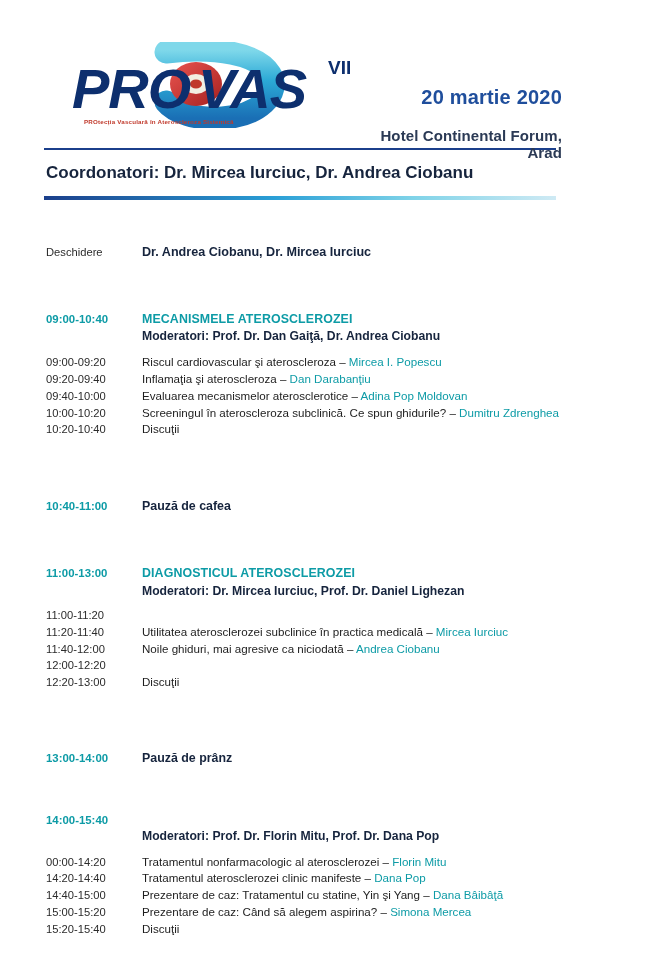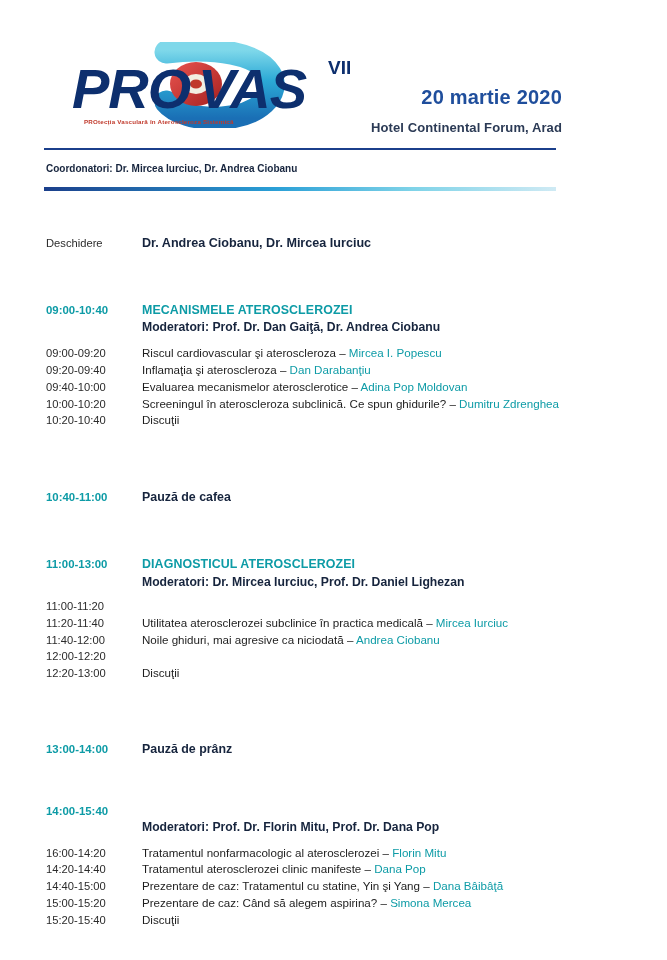--- a/index.html
+++ b/index.html
@@ -48,38 +48,38 @@
     text-align: right;
     padding-top: 44px;
   }
   .date-main {
     font-size: 20px;
     font-weight: bold;
     color: #1f4e9c;
     letter-spacing: 0.2px;
   }
   .date-sub {
-    font-size: 13px;
+    font-size: 15px;
     font-weight: bold;
     color: #2b3a55;
-    margin-top: 11px;
+    margin-top: 18px;
     letter-spacing: 0.1px;
   }
 
   
   .rule-top {
     height: 2px;
     background: #1b3f8b;
     margin: 0 44px;
   }
   .coord-bar {
     padding: 13px 46px 13px 46px;
   }
   .coord-text {
-    font-size: 10px;
+    font-size: 17px;
     font-weight: bold;
     color: #16243d;
   }
   .rule-gradient {
     height: 4px;
     margin: 0 44px 0 44px;
     background: linear-gradient(to right, #1b3f8b 0%, #2a9fd6 45%, #7fd3e8 72%, #cfeaf4 100%);
   }
 
   
@@ -272,21 +272,21 @@
 
     <div class="row">
       <div class="time accent">14:00-15:40</div>
     </div>
     <div class="row">
       <div class="time"></div>
       <div class="body moderators">Moderatori: Prof. Dr. Florin Mitu, Prof. Dr. Dana Pop</div>
     </div>
     <div class="sp-8"></div>
     <div class="row">
-      <div class="time">16:00-14:20</div>
+      <div class="time">00:00-14:20</div>
       <div class="body talk"><span>Tratamentul nonfarmacologic al aterosclerozei – </span><span class="speaker">Florin Mitu</span></div>
     </div>
     <div class="row">
       <div class="time">14:20-14:40</div>
       <div class="body talk"><span>Tratamentul aterosclerozei clinic manifeste – </span><span class="speaker">Dana Pop</span></div>
     </div>
     <div class="row">
       <div class="time">14:40-15:00</div>
       <div class="body talk"><span>Prezentare de caz: Tratamentul cu statine, Yin şi Yang – </span><span class="speaker">Dana Bâibâţă</span></div>
     </div>

